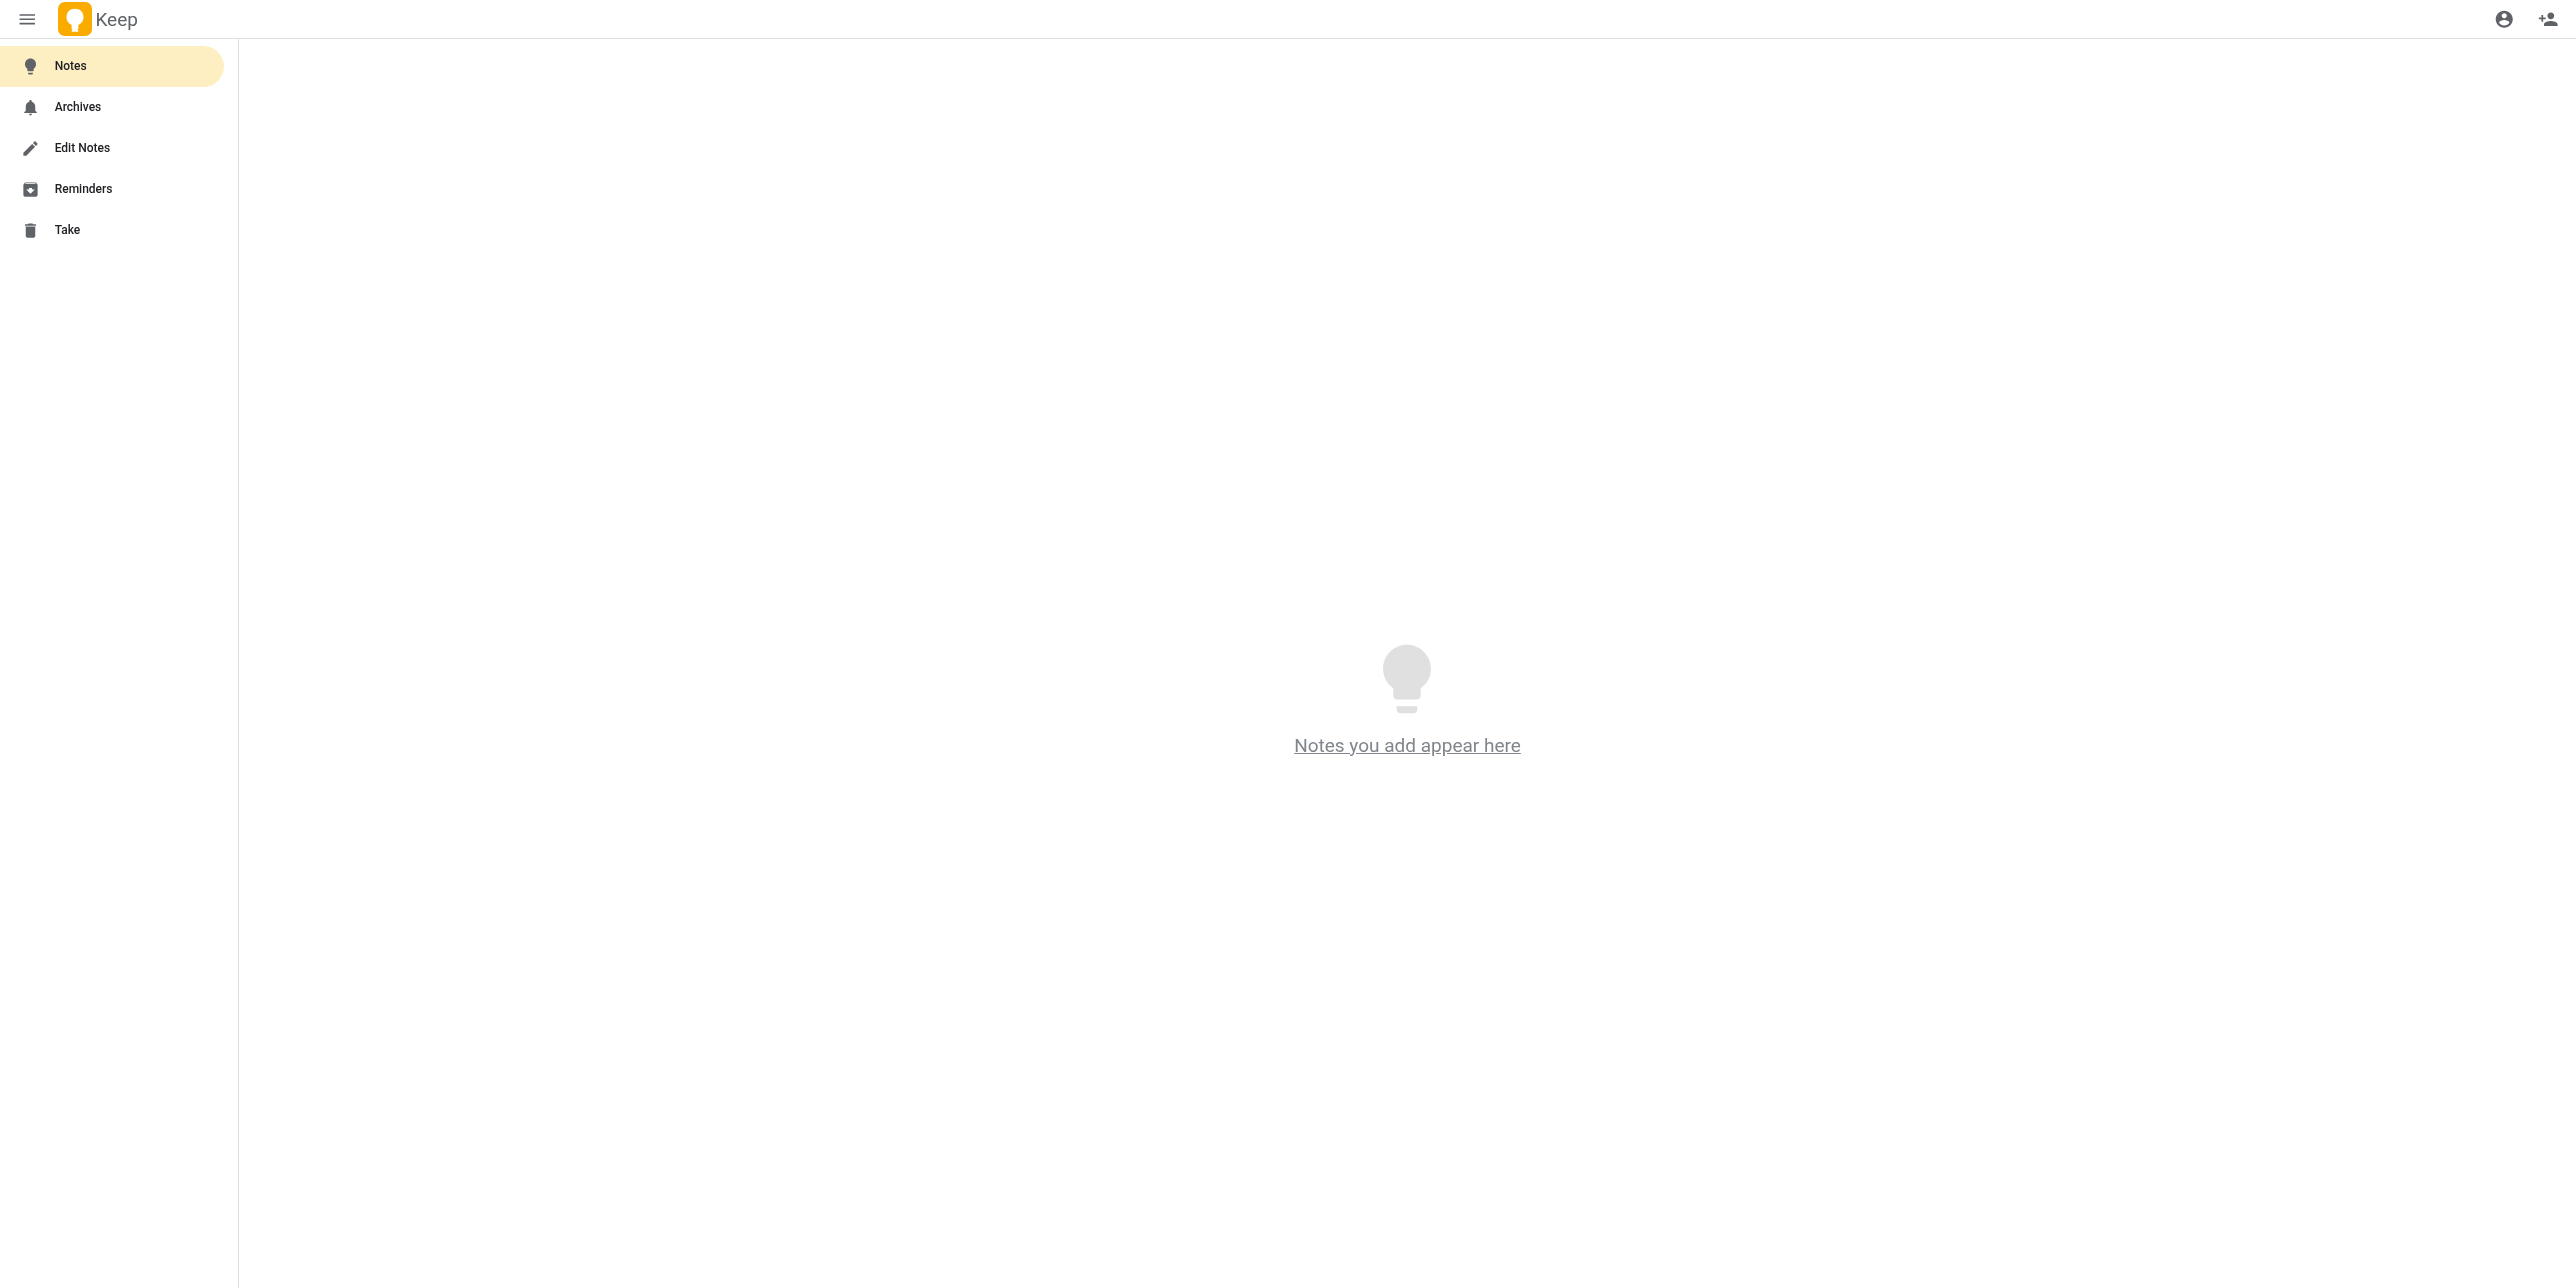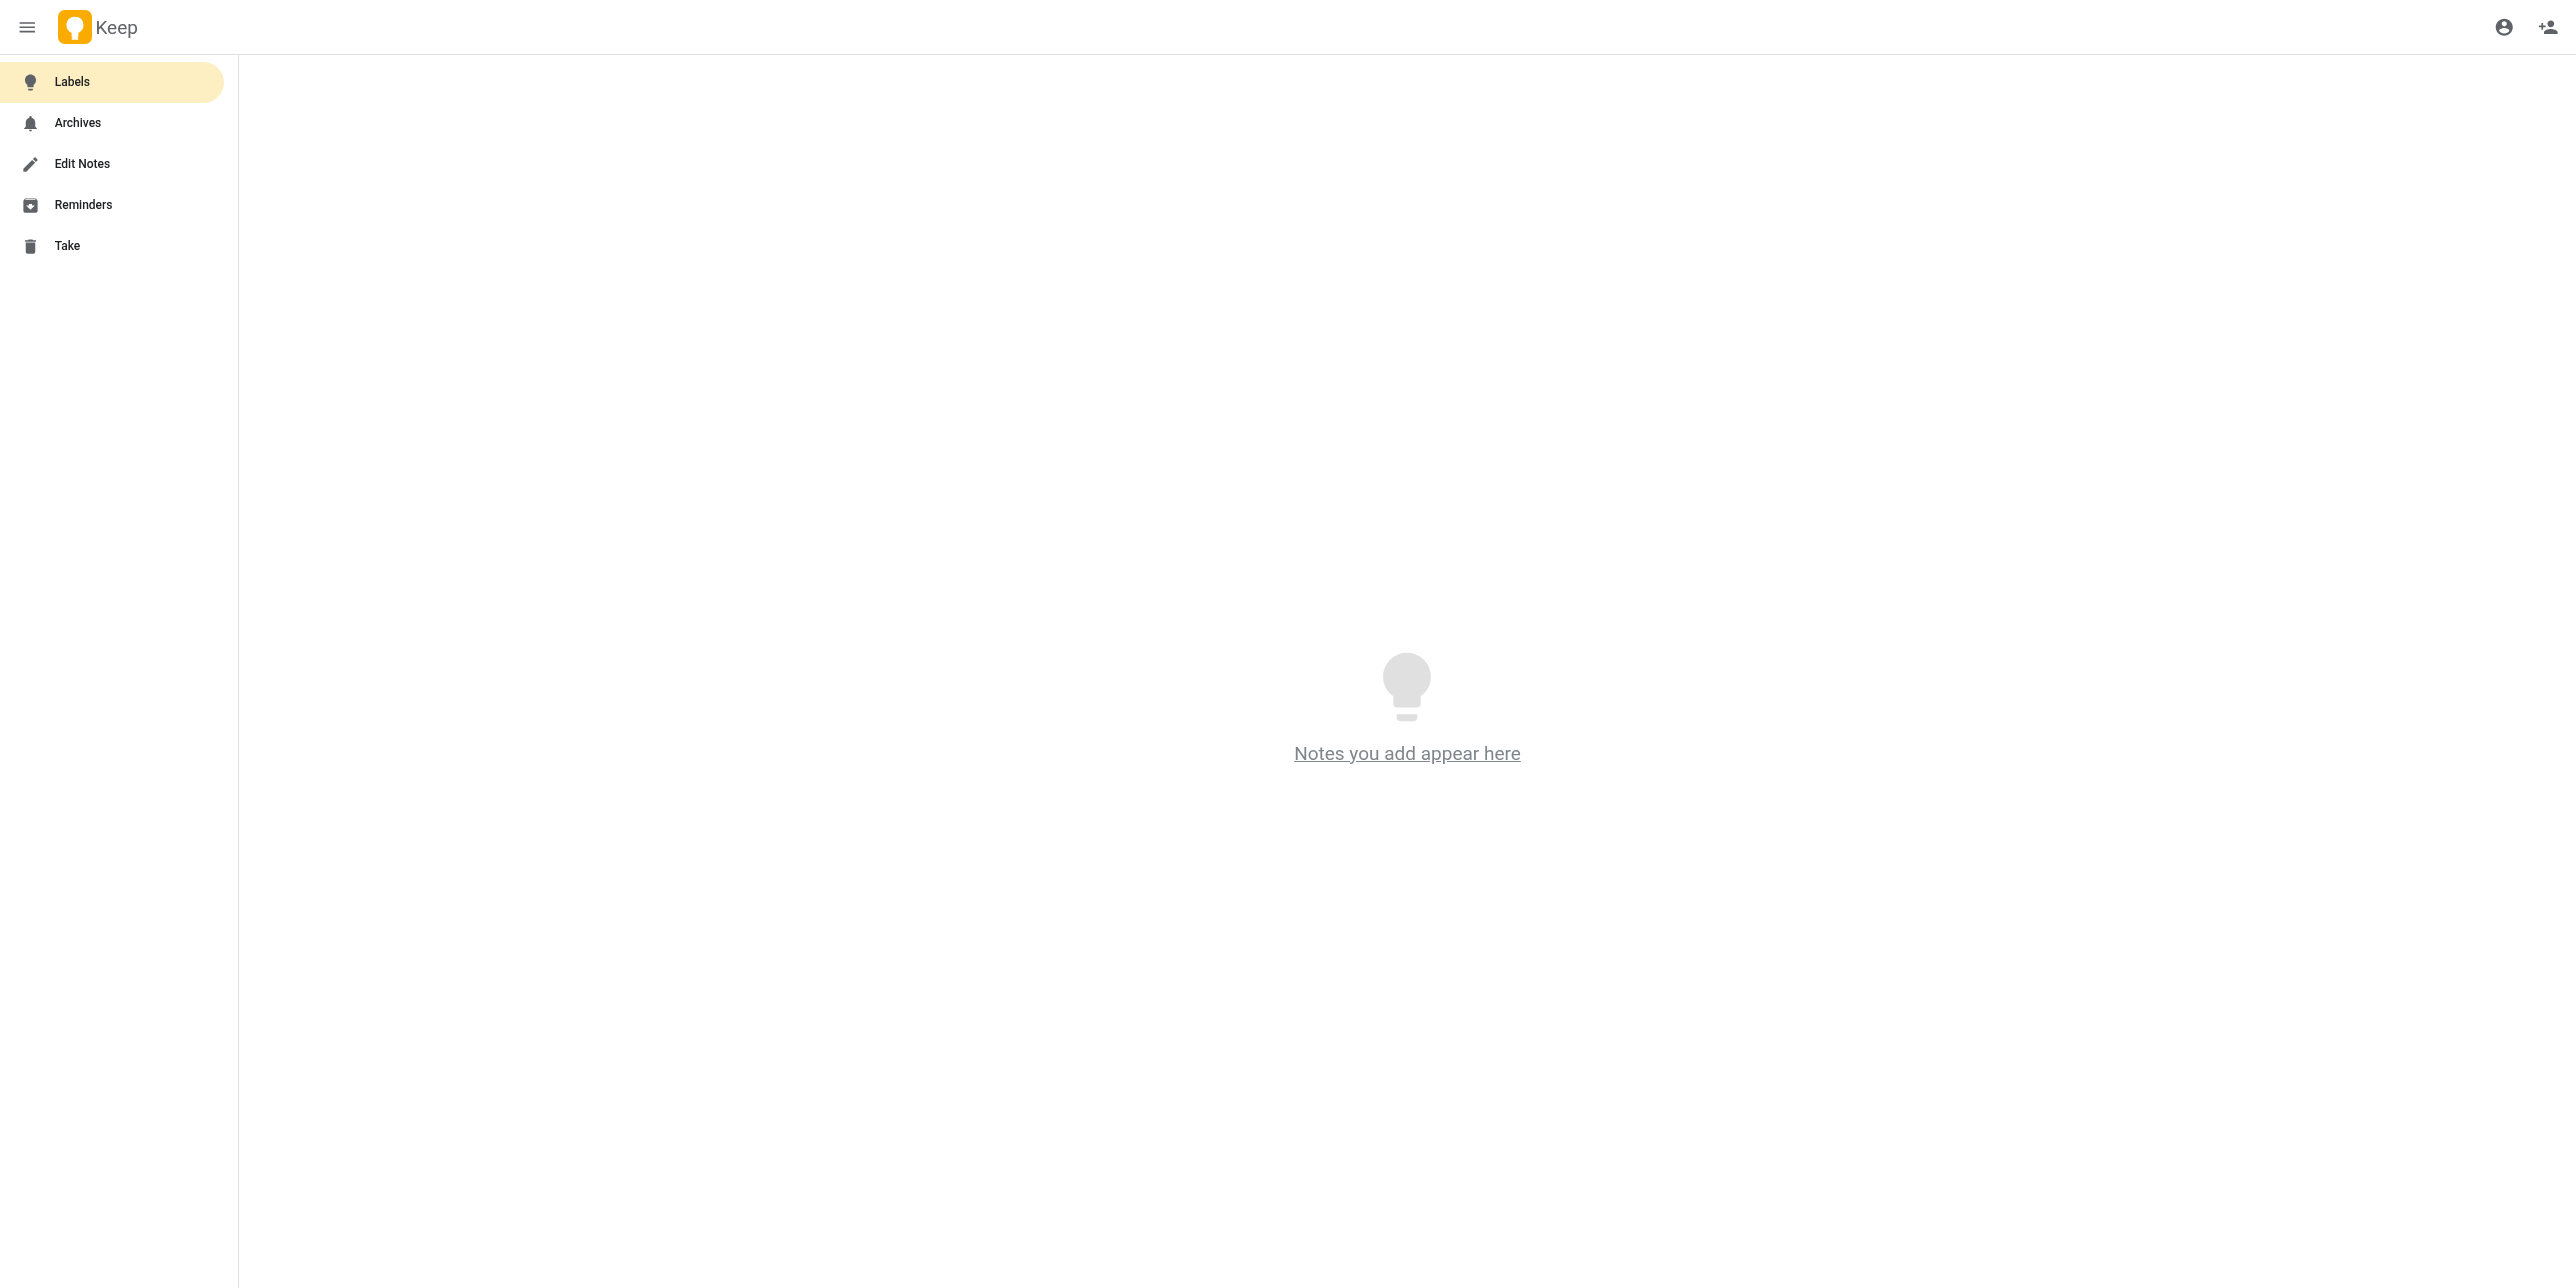--- a/index.html
+++ b/index.html
@@ -15,21 +15,21 @@
       height: 100vh;
       display: flex;
       flex-direction: column;
       overflow: hidden;
     }
 
     
     .header {
       display: flex;
       align-items: center;
-      height: 55px;
+      height: 39px;
       padding: 0 6.8px;
       border-bottom: 0.9px solid #e0e0e0;
       position: relative;
       z-index: 10;
       background: #fff;
     }
 
     .header-left {
       display: flex;
       align-items: center;
@@ -235,21 +235,21 @@
 <div class="main-layout">
 
   <nav class="sidebar">
 
     <div class="sidebar-item active">
       <span class="sidebar-item-icon">
         <svg width="19" height="19" viewBox="0 0 24 24" fill="currentColor">
           <path d="M9 21c0 .55.45 1 1 1h4c.55 0 1-.45 1-1v-1H9v1zm3-19C8.14 2 5 5.14 5 9c0 2.38 1.19 4.47 3 5.74V17c0 .55.45 1 1 1h6c.55 0 1-.45 1-1v-2.26c1.81-1.27 3-3.36 3-5.74 0-3.86-3.14-7-7-7z"></path>
         </svg>
       </span>
-      <span class="sidebar-item-label">Labels</span>
+      <span class="sidebar-item-label">Notes</span>
     </div>
 
     <div class="sidebar-item">
       <span class="sidebar-item-icon">
         <svg width="19" height="19" viewBox="0 0 24 24" fill="currentColor">
           <path d="M12 22c1.1 0 2-.9 2-2h-4c0 1.1.9 2 2 2zm6-6v-5c0-3.07-1.64-5.64-4.5-6.32V4c0-.83-.67-1.5-1.5-1.5S10.5 3.17 10.5 4v.68C7.63 5.36 6 7.92 6 11v5l-2 2v1h16v-1l-2-2z"></path>
         </svg>
       </span>
       <span class="sidebar-item-label">Archives</span>
     </div>

